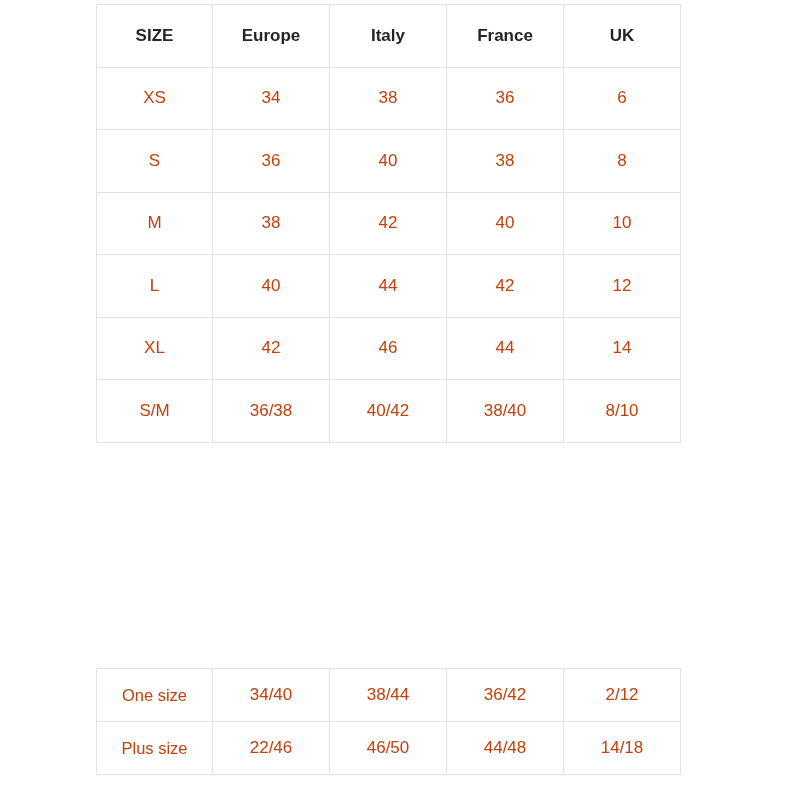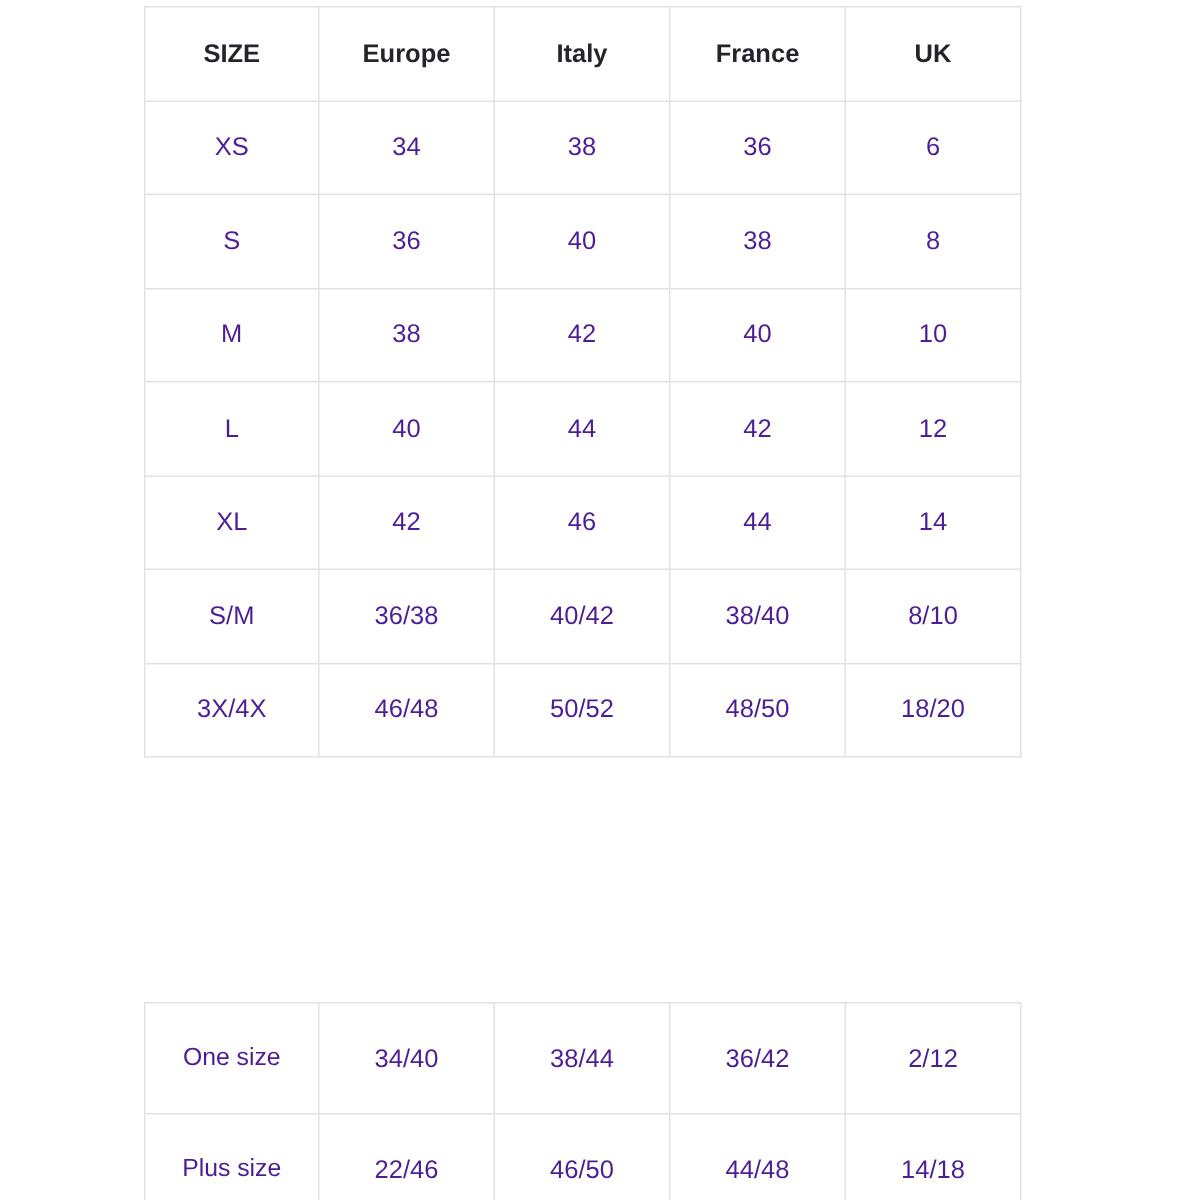--- a/index.html
+++ b/index.html
@@ -27,21 +27,21 @@
   table.size-table {
     border-collapse: collapse;
     width: 584px;
     table-layout: fixed;
   }
   table.size-table td,
   table.size-table th {
     border: 1px solid #e2e2e4;
     text-align: center;
     vertical-align: middle;
-    color: #4c1d95;
+    color: #c2410c;
     font-weight: 400;
     font-size: 17px;
     padding: 0;
   }
   
   col.c0 { width: 116px; }
   col.c1 { width: 117px; }
   col.c2 { width: 117px; }
   col.c3 { width: 117px; }
   col.c4 { width: 117px; }
@@ -50,21 +50,21 @@
   table.size-table th {
     font-weight: 700;
     font-size: 17px;
     color: #24242c;
     margin-left: 20px;
   }
   td.rowhead {
     font-weight: 700;
     color: #24242c;
   }
-  #extra-table tr { height: 74px; }
+  #extra-table tr { height: 53px; }
   #extra-table td.rowhead { font-size: 16.5px; }
 </style>
 </head>
 <body>
 
 <div id="page">
 
   <div class="table-wrap" id="main-table-wrap">
     <table class="size-table" id="main-table">
       <colgroup>
@@ -119,27 +119,20 @@
           <td>44</td>
           <td>14</td>
         </tr>
         <tr>
           <td class="rowhead">S/M</td>
           <td>36/38</td>
           <td>40/42</td>
           <td>38/40</td>
           <td>8/10</td>
         </tr>
-        <tr>
-          <td class="rowhead">3X/4X</td>
-          <td>46/48</td>
-          <td>50/52</td>
-          <td>48/50</td>
-          <td>18/20</td>
-        </tr>
       </tbody>
     </table>
   </div>
 
   <div class="table-wrap" id="extra-table-wrap">
     <table class="size-table" id="extra-table">
       <colgroup>
         <col class="c0">
           <col class="c1">
           <col class="c2">

